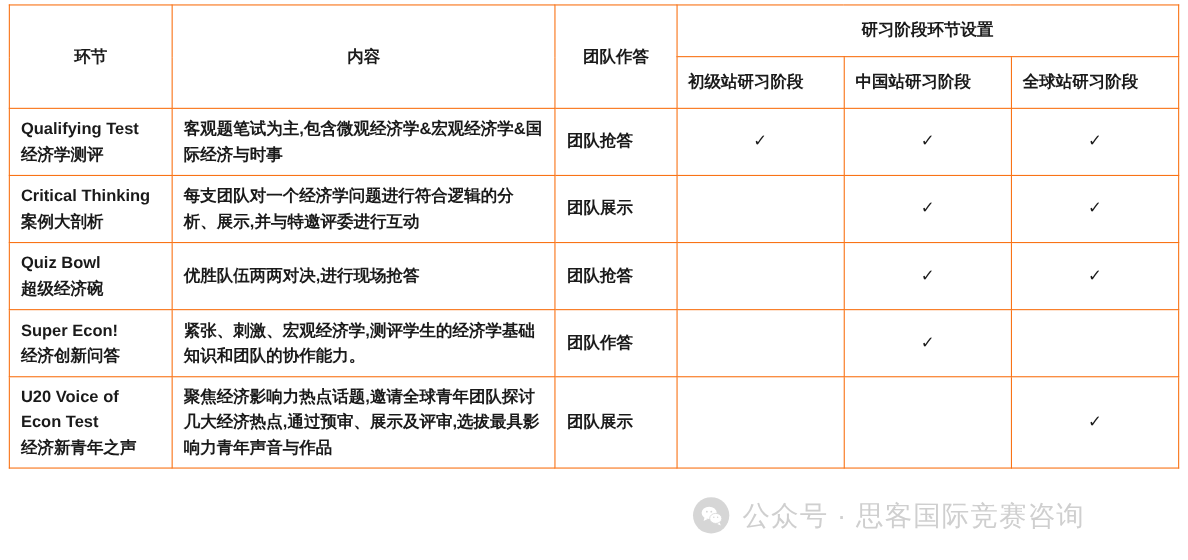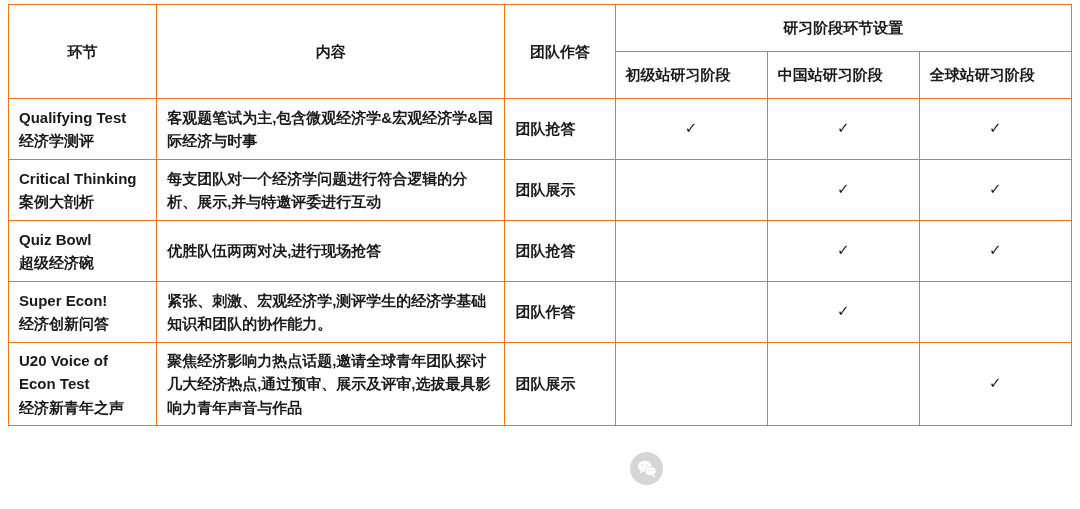--- a/index.html
+++ b/index.html
@@ -192,13 +192,14 @@
       <ellipse cx="9.5" cy="9" rx="7.5" ry="6" fill="#ffffff"></ellipse>
       <polygon points="5,13 4,17 8,15" fill="#ffffff"></polygon>
       <ellipse cx="16" cy="14.5" rx="6" ry="5" fill="#ffffff" stroke="#d6d6d6" stroke-width="0.8"></ellipse>
       <polygon points="20,18.5 21,21.5 17.5,20" fill="#ffffff"></polygon>
       <circle cx="7.2" cy="7.8" r="0.9" fill="#d6d6d6"></circle>
       <circle cx="11.6" cy="7.8" r="0.9" fill="#d6d6d6"></circle>
       <circle cx="14.1" cy="13.4" r="0.75" fill="#d6d6d6"></circle>
       <circle cx="17.9" cy="13.4" r="0.75" fill="#d6d6d6"></circle>
     </svg>
   </span>
+  <span>公众号 · 思客国际竞赛咨询</span>
 </div>
 
 </body></html>

